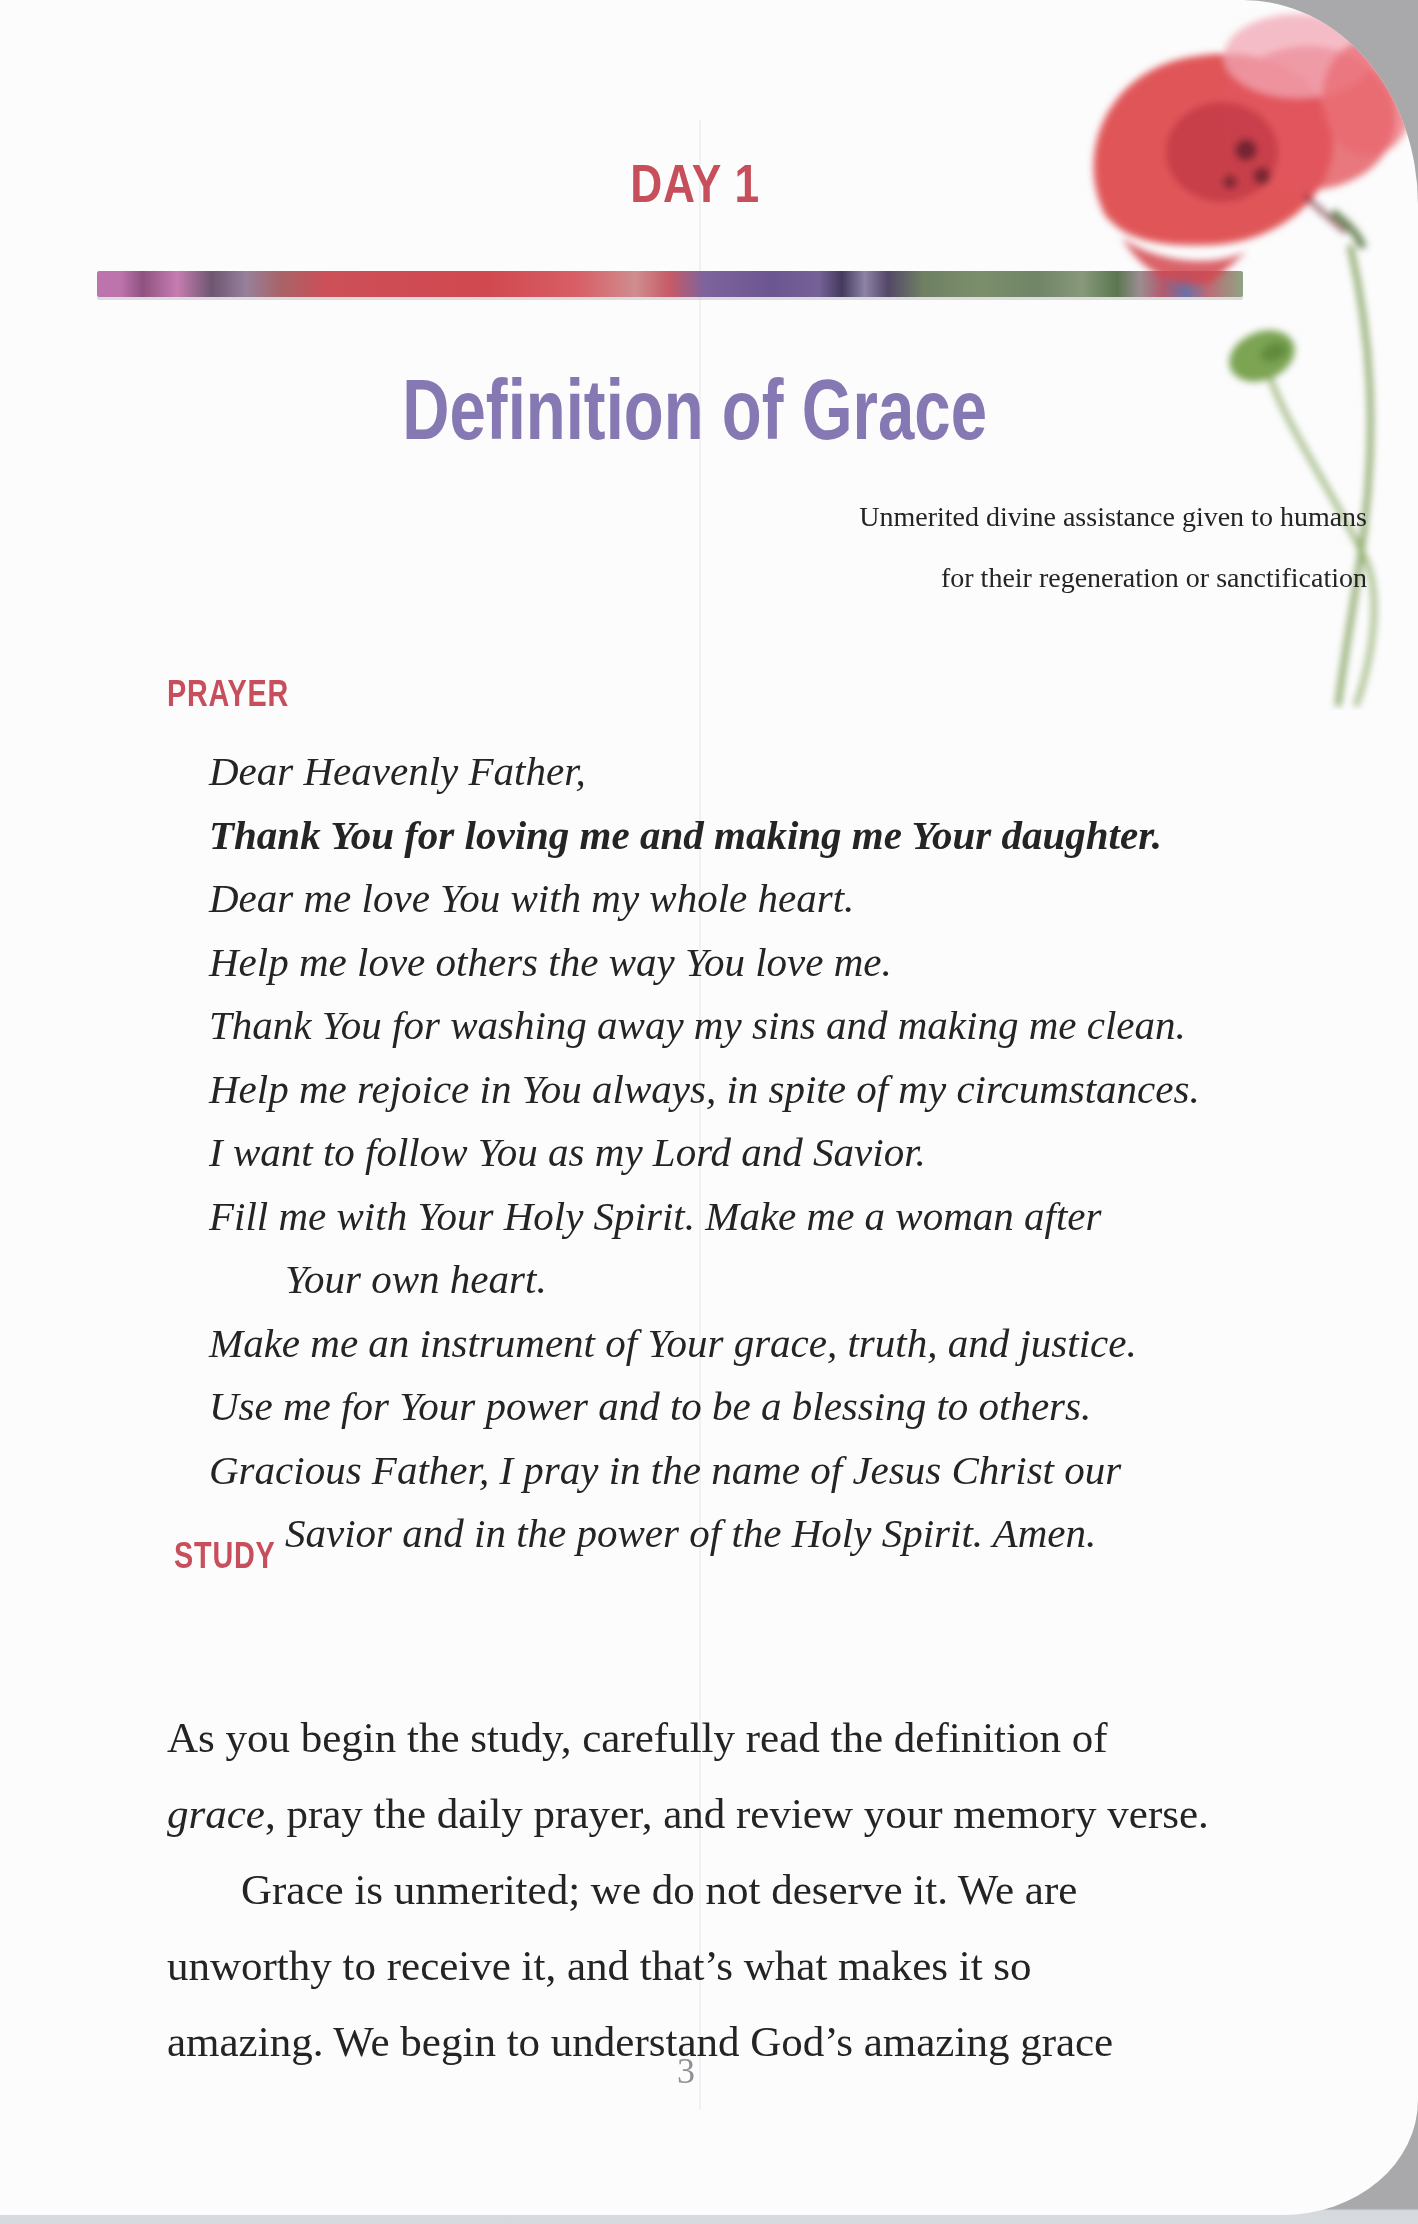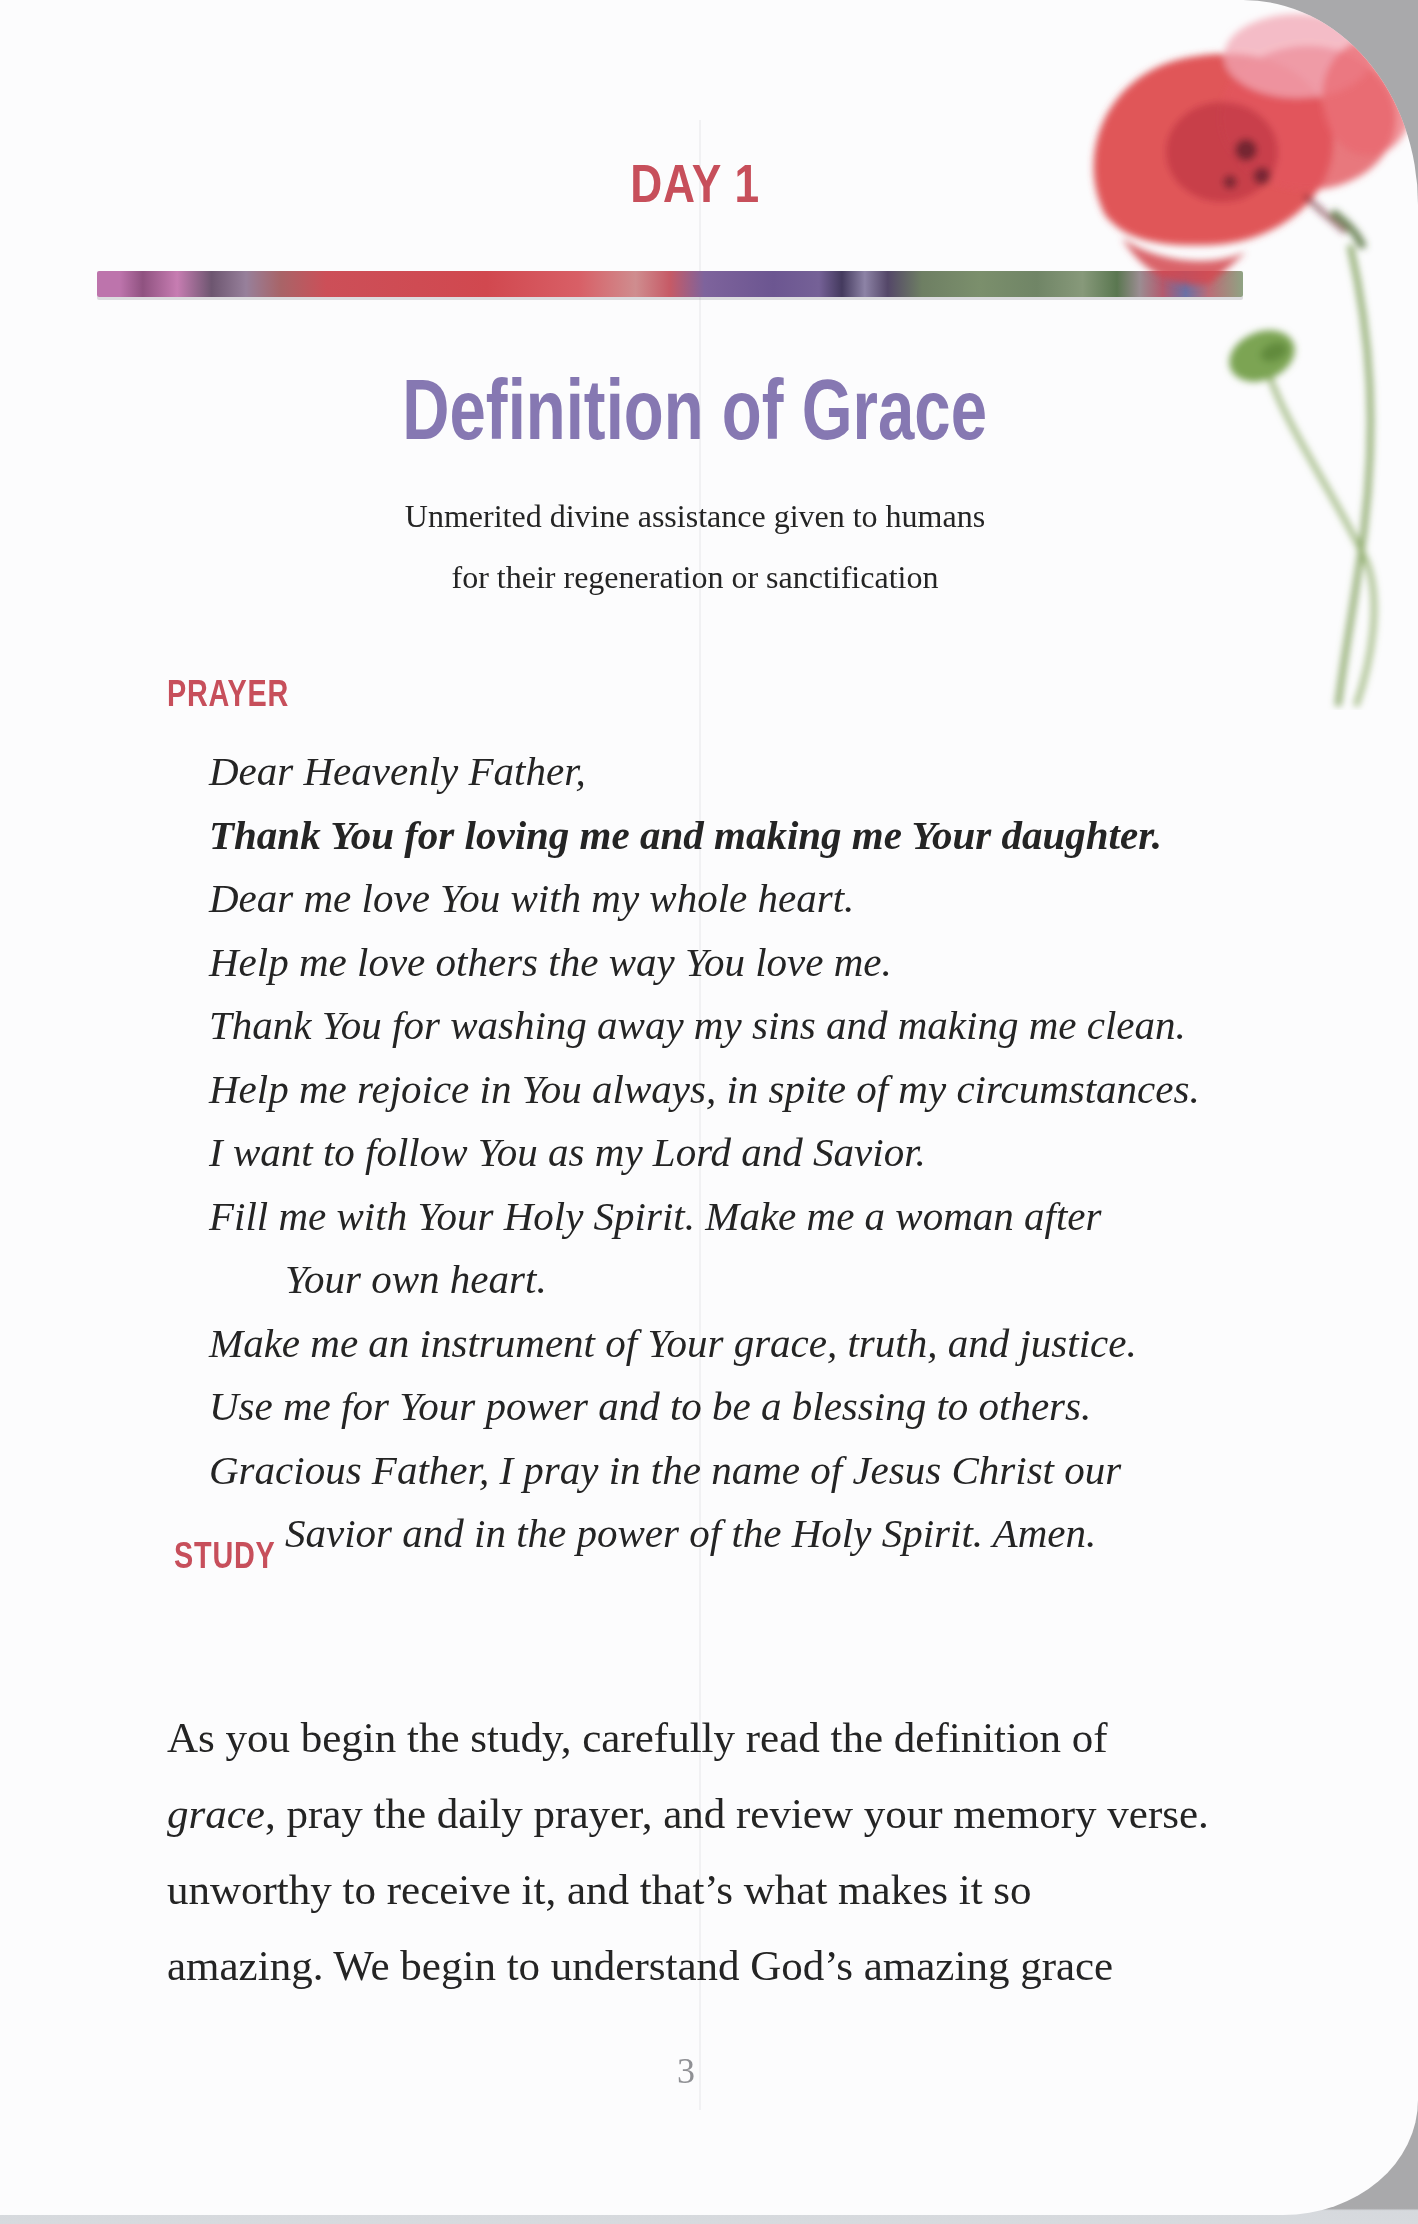--- a/index.html
+++ b/index.html
@@ -52,23 +52,23 @@
     background:linear-gradient(90deg,
       #bd74ac 0%,#bd74ac 2%,#8f5280 4%,#c77db2 7%,#6d5670 10%,#97809b 13%,
       #a86468 16%,#cc4f58 20%,#d1484f 34%,#d85f66 42%,#cf8d8f 47%,#c65a66 50%,
       #7e639c 53%,#6c5691 59%,#756197 63%,#443a5e 65%,#8d83a6 67%,#544768 69%,
       #6e7f63 72%,#7b8f6c 77%,#708566 82%,#87997a 86%,#5a7750 89%,#9b8d92 91%,
       #b35a6e 93%,#6a71a5 95%,#bb6d77 97%,#8fa383 100%);
     box-shadow:0 3px 0 rgba(160,160,165,0.35);
   }
   
   .subtitle{
-    position:absolute;top:486px;left:30px;width:1330px;margin:0;
-    text-align:center;color:var(--body-text,#242424);
-    font-size:32px;line-height:61px;
+    position:absolute;top:486px;left:37px;width:1330px;margin:0;
+    text-align:right;color:var(--body-text,#242424);
+    font-size:28px;line-height:61px;
   }
   
   .prayer-lines{
     position:absolute;top:740px;left:209px;width:1060px;
     color:var(--body-text,#242424);
     font-size:41px;line-height:63.5px;font-style:italic;
   }
   .prayer-lines .line{white-space:nowrap;}
   .prayer-lines .bold{font-weight:bold;}
   .prayer-lines .continuation{padding-left:76px;}
@@ -164,19 +164,20 @@
     <div class="line continuation">Savior and in the power of the Holy Spirit. Amen.</div>
   </div>
 
   <div class="section-head study-head">
     <span>STUDY</span>
   </div>
 
   <div class="study-text">
     <div class="line">As you begin the study, carefully read the definition of</div>
     <div class="line"><span class="it">grace</span><span>, pray the daily prayer, and review your memory verse.</span></div>
+    <div class="line indented">Grace is unmerited; we do not deserve it. We are</div>
     <div class="line">unworthy to receive it, and that’s what makes it so</div>
     <div class="line">amazing. We begin to understand God’s amazing grace</div>
   </div>
 
   <div class="pagenum">3</div>
 
 </div>
 
 </body></html>

